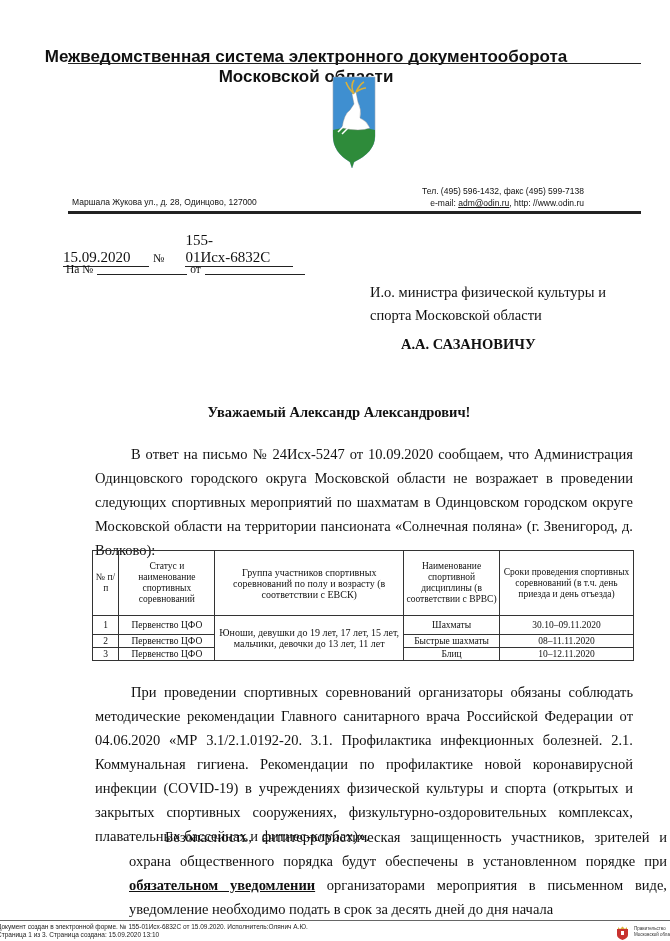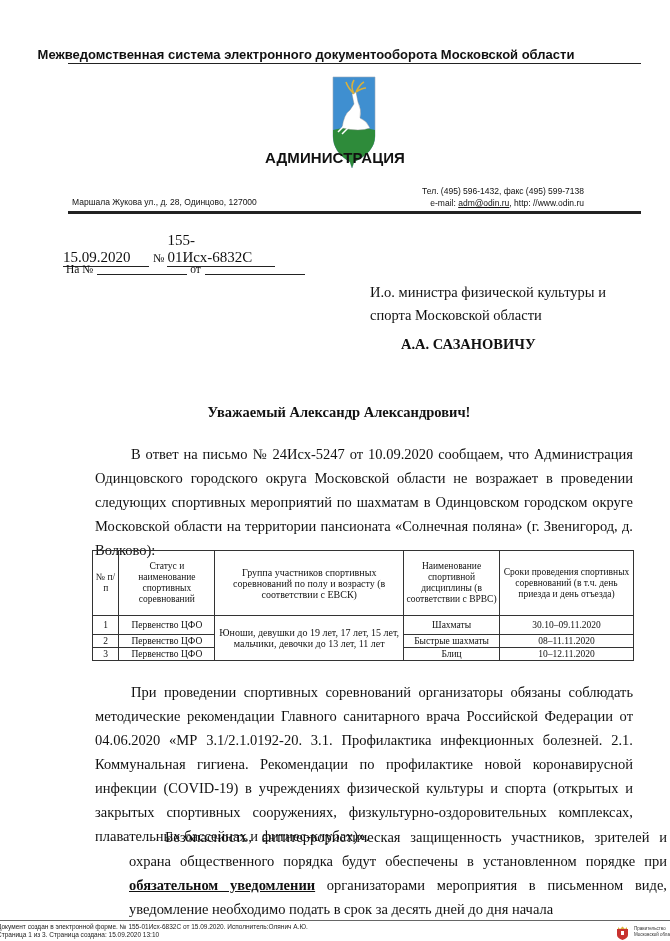--- a/index.html
+++ b/index.html
@@ -1,35 +1,35 @@
 <!DOCTYPE html>
 <html><head>
 <meta charset="utf-8">
 <style>
   html, body { margin: 0; padding: 0; }
   body { width: 670px; height: 941px; background: #ffffff; position: relative; overflow: hidden; color: #111; }
   .abs { position: absolute; }
   .sans { font-family: "Liberation Sans", "DejaVu Sans", sans-serif; }
   .serif { font-family: "Liberation Serif", "DejaVu Serif", serif; }
 
-  #system-header { left: 0; width: 612px; top: 47px; text-align: center; font-size: 13px; font-weight: bold; }
+  #system-header { left: 0; width: 612px; top: 47px; text-align: center; font-size: 17px; font-weight: bold; }
   #header-rule { left: 68px; width: 573px; top: 63px; height: 0; border-top: 1.3px solid #222; }
 
   #coat { left: 330px; top: 74px; width: 48px; height: 100px; }
 
   #org-name { left: 0; width: 670px; top: 148px; text-align: center; font-size: 15px; font-weight: bold; line-height: 19px; letter-spacing: 0.1px; }
   #contact-right { left: 380px; width: 204px; top: 185px; text-align: right; font-size: 8.5px; line-height: 12px; }
   #address { left: 72px; top: 197px; font-size: 8.5px; }
   #contact-rule { left: 68px; width: 573px; top: 211px; height: 3px; background: #222; }
 
   .uline { display: inline-block; border-bottom: 1px solid #222; }
   #reg-line { left: 63px; top: 232px; font-size: 15px; }
   #reg-date { width: 86px; }
   #reg-no-sign { font-size: 12px; margin: 0 3px 0 4px; }
-  #reg-number { width: 108px; }
+  #reg-number { width: 108px; margin-left: 18px; }
   #ref-line { left: 66px; top: 262px; font-size: 11.5px; }
   #ref-no-blank { width: 90px; height: 12px; vertical-align: -2px; margin-left: 4px; }
   #ref-date-blank { width: 100px; height: 12px; vertical-align: -2px; margin-left: 4px; }
 
   #addressee { left: 370px; top: 281px; font-size: 14.5px; line-height: 23px; width: 300px; }
   #addressee-name { left: 377px; top: 336px; font-size: 14.5px; font-weight: bold; margin-left: 24px; }
 
   #salutation { left: 4px; width: 670px; top: 404px; text-align: center; font-size: 14.5px; font-weight: bold; }
 
   .para { left: 95px; width: 538px; font-size: 14.5px; line-height: 24px; text-align: justify; text-align-last: left; }
@@ -63,21 +63,20 @@
 
 <svg id="coat" class="abs" viewBox="0 0 48 100">
   <path d="M3 3 H45 V62 Q45 78 24 88 L22 94 L20 88 Q3 78 3 62 Z" fill="#3f8fd0" stroke="#9ab" stroke-width="0.6"></path>
   <path d="M3 56 Q24 50 45 56 V62 Q45 78 24 88 L22 94 L20 88 Q3 78 3 62 Z" fill="#2e8b3a"></path>
   <path d="M12 54 Q14 40 20 36 L24 30 L22 20 L26 18 L28 28 Q32 36 30 44 Q36 46 40 54 Q30 58 12 54 Z" fill="#ffffff" stroke="#888" stroke-width="0.4"></path>
   <path d="M24 20 Q18 14 16 8 M24 20 Q20 12 24 6 M26 18 Q30 10 34 8 M26 18 Q32 14 36 14" stroke="#d9b13a" stroke-width="1.6" fill="none"></path>
   <path d="M14 52 L8 58 M18 54 L12 60" stroke="#ffffff" stroke-width="1.5"></path>
 </svg>
 
 <div id="org-name" class="abs sans">
-  <div>АДМИНИСТРАЦИЯ</div>
 </div>
 
 <div id="contact-right" class="abs sans">
   <div>Тел. (495) 596-1432, факс (495) 599-7138</div>
   <div>
     <span>e-mail: </span><span style="text-decoration:underline">adm@odin.ru</span><span>, http: //www.odin.ru</span>
   </div>
 </div>
 <div id="address" class="abs sans">Маршала Жукова ул., д. 28, Одинцово, 127000</div>
 <div id="contact-rule" class="abs"></div>

